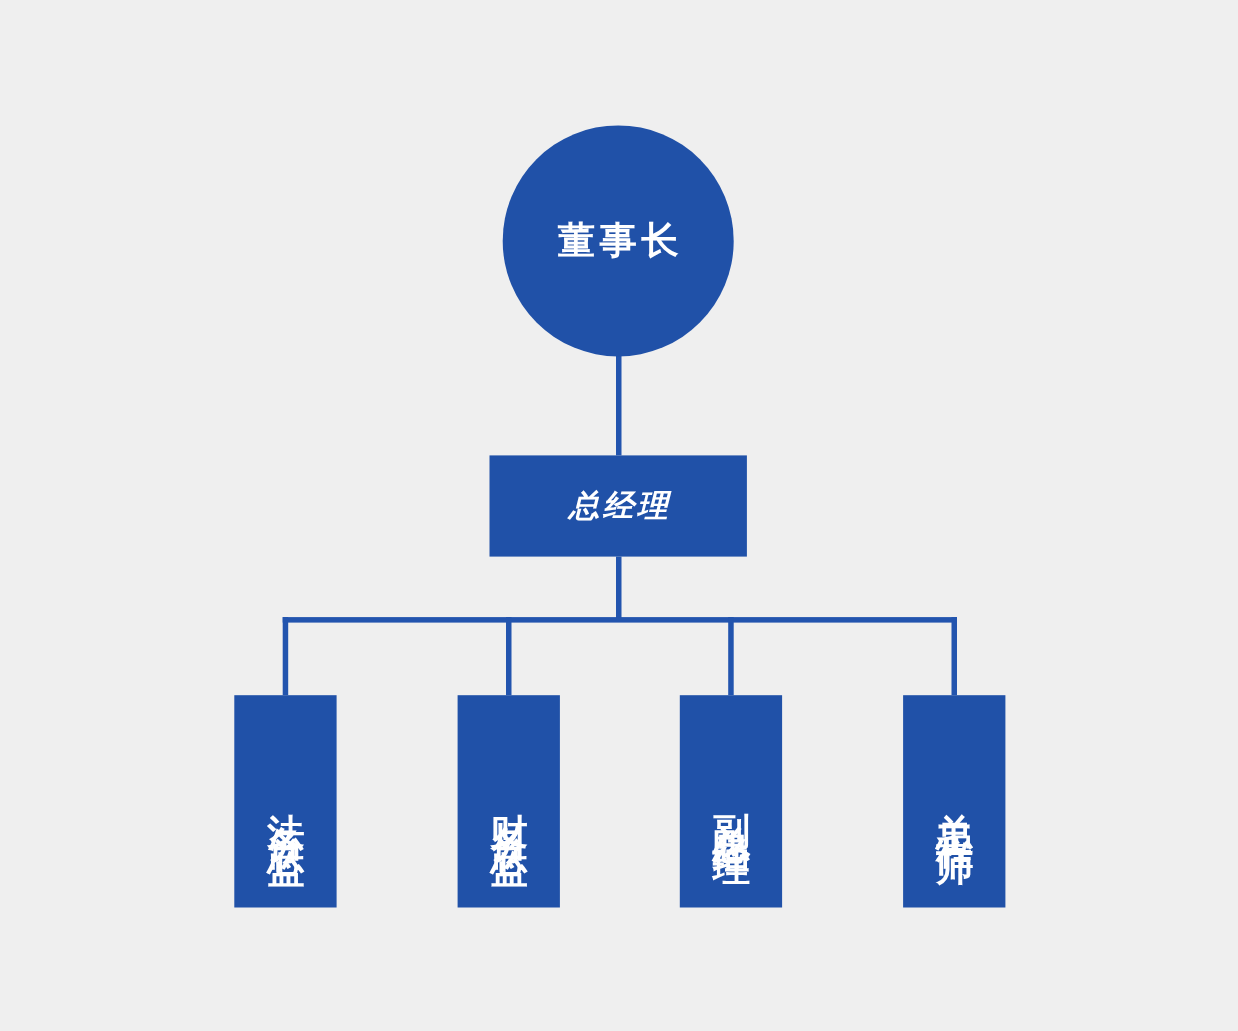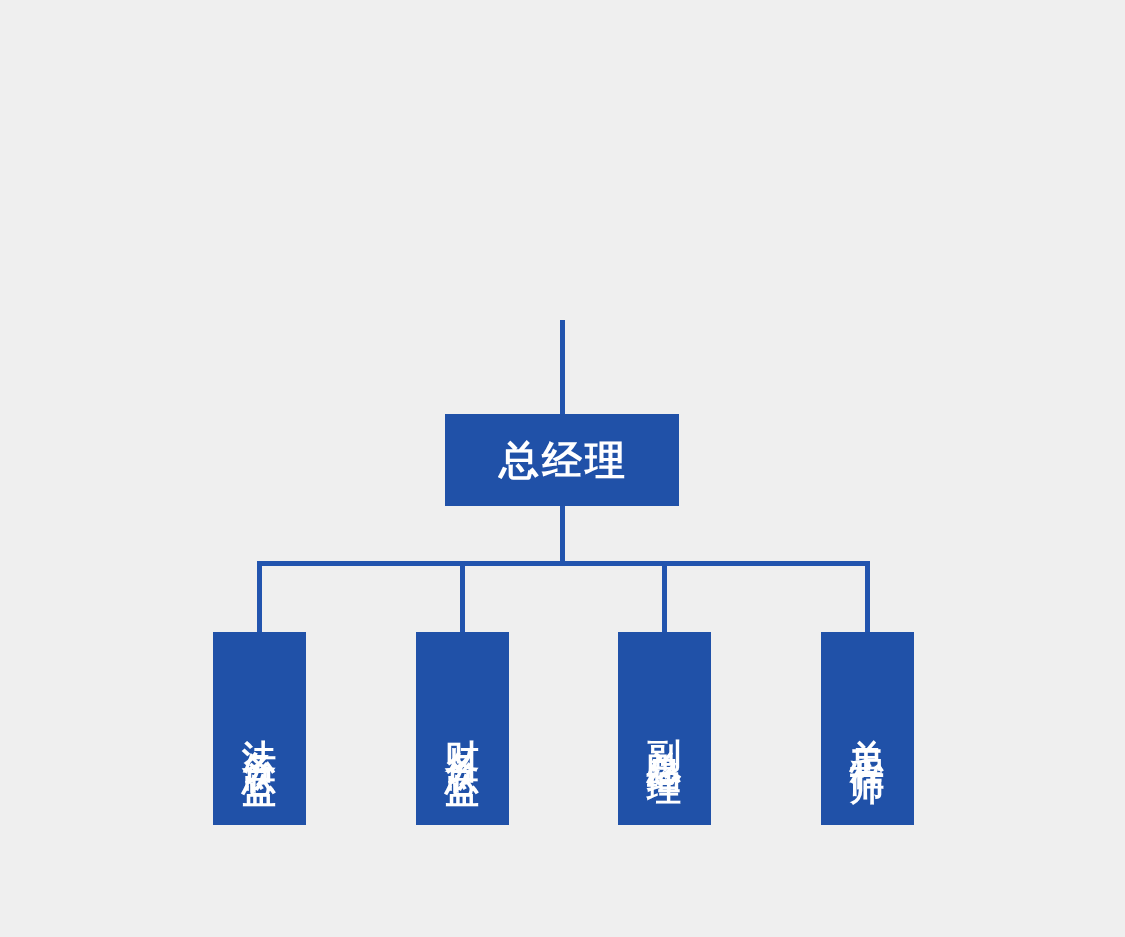--- a/index.html
+++ b/index.html
@@ -43,23 +43,24 @@
   }
 
   .node-rect {
     left: 445px;
     top: 414px;
     width: 234px;
     height: 92px;
   }
 
   .node-rect .label {
-    font-size: 40px;
+    font-size: 28px;
     letter-spacing: 3px;
     text-indent: 3px;
+    font-style: italic;
   }
 
   .node-vbox {
     top: 632px;
     width: 93px;
     height: 193px;
   }
 
   .node-vbox .label {
     font-size: 34px;
@@ -96,20 +97,23 @@
 <div class="canvas">
 
   <div class="connector conn-v1"></div>
   <div class="connector conn-v2"></div>
   <div class="connector conn-h"></div>
   <div class="connector conn-stub conn-stub-1"></div>
   <div class="connector conn-stub conn-stub-2"></div>
   <div class="connector conn-stub conn-stub-3"></div>
   <div class="connector conn-stub conn-stub-4"></div>
 
+  <div class="node node-circle">
+    <span class="label">董事长</span>
+  </div>
 
   <div class="node node-rect">
     <span class="label">总经理</span>
   </div>
 
   <div class="node node-vbox node-vbox-1">
     <span class="label">法务总监</span>
   </div>
 
   <div class="node node-vbox node-vbox-2">

